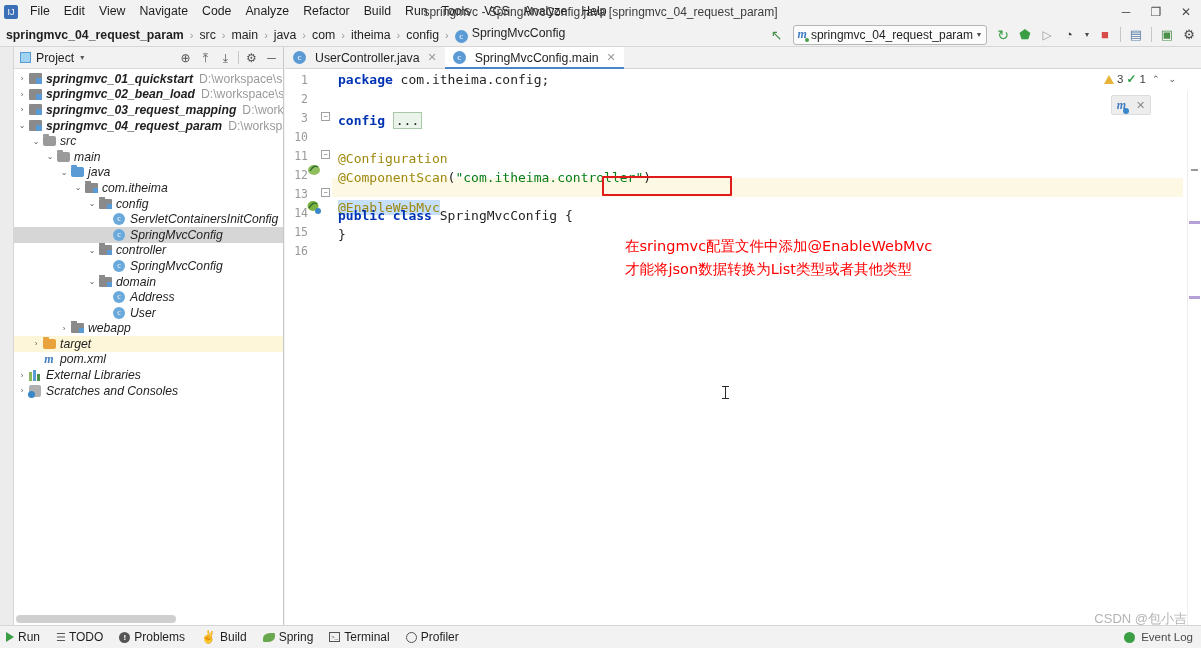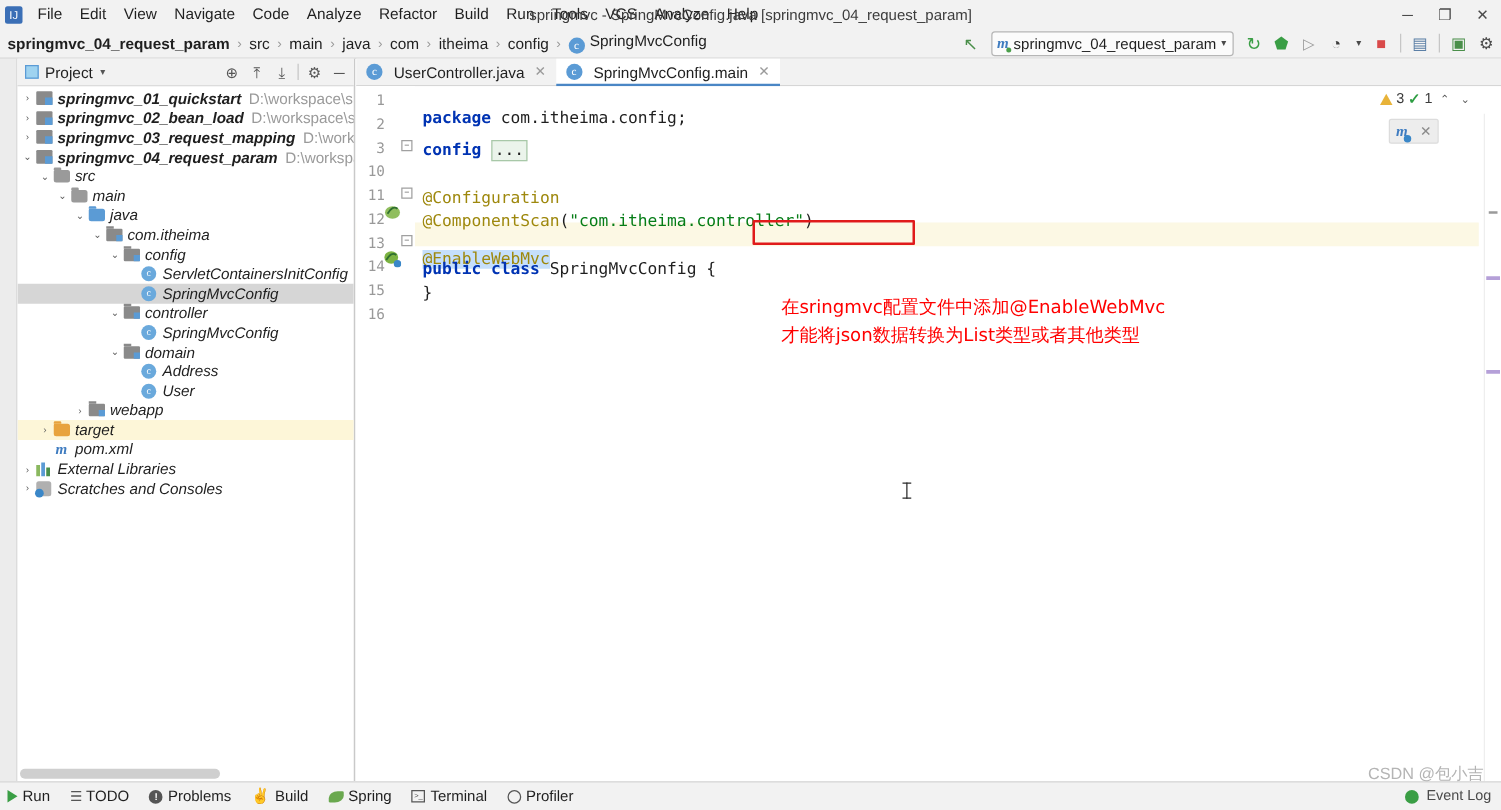--- a/index.html
+++ b/index.html
@@ -543,21 +543,21 @@
             <path d="M2 8 Q6 1 10 4" stroke="#2f6f2f" stroke-width="1.4" fill="none"></path>
             <circle cx="11" cy="11" r="3" fill="#3a87c8"></circle>
           </svg>
       </div>
 
       <div class="foldmark" style="top:43px;">−</div>
       <div class="foldmark" style="top:81px;">−</div>
       <div class="foldmark" style="top:119px;">−</div>
 
       <div class="codelines" id="codelines">
-          <div class="cline" style="top: 16px; padding-left: 6px;"><span class="kw">package</span><span class="pln"> com.itheima.config;</span></div>
+          <div class="cline" style="top: 1px; padding-left: 6px;"><span class="kw">package</span><span class="pln"> com.itheima.config;</span></div>
           <div class="cline" style="top: 23px; padding-left: 6px;"></div>
           <div class="cline" style="top: 42px; padding-left: 6px;"><span class="kw">config</span><span class="pln"> </span><span class="importbox">...</span></div>
           <div class="cline" style="top: 61px; padding-left: 6px;"></div>
           <div class="cline" style="top: 80px; padding-left: 6px;"><span class="ann">@Configuration</span></div>
           <div class="cline" style="top: 99px; padding-left: 6px;"><span class="ann">@ComponentScan</span><span class="pln">(</span><span class="str">"com.itheima.controller"</span><span class="pln">)</span></div>
           <div class="cline" style="top: 129px; padding-left: 6px;"><span class="ann selhl">@EnableWebMvc</span></div>
           <div class="cline" style="top: 137px; padding-left: 6px;"><span class="kw">public class</span><span class="pln"> SpringMvcConfig {</span></div>
           <div class="cline" style="top: 156px; padding-left: 6px;"><span class="pln">}</span></div>
           <div class="cline" style="top: 175px; padding-left: 6px;"></div>
         </div>

